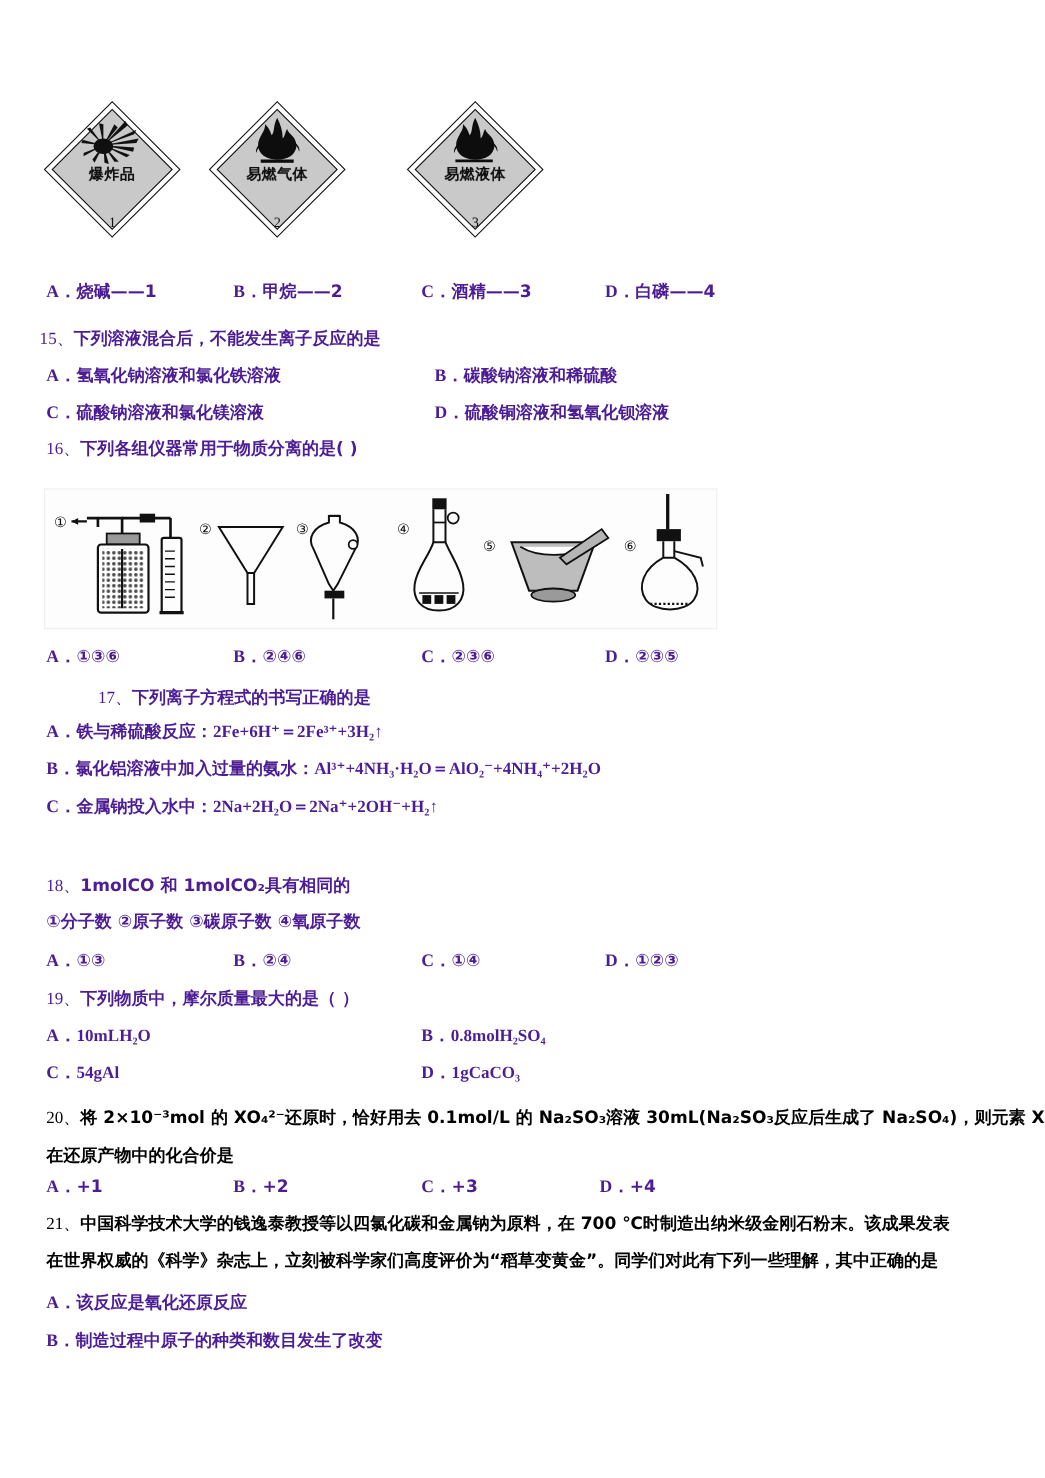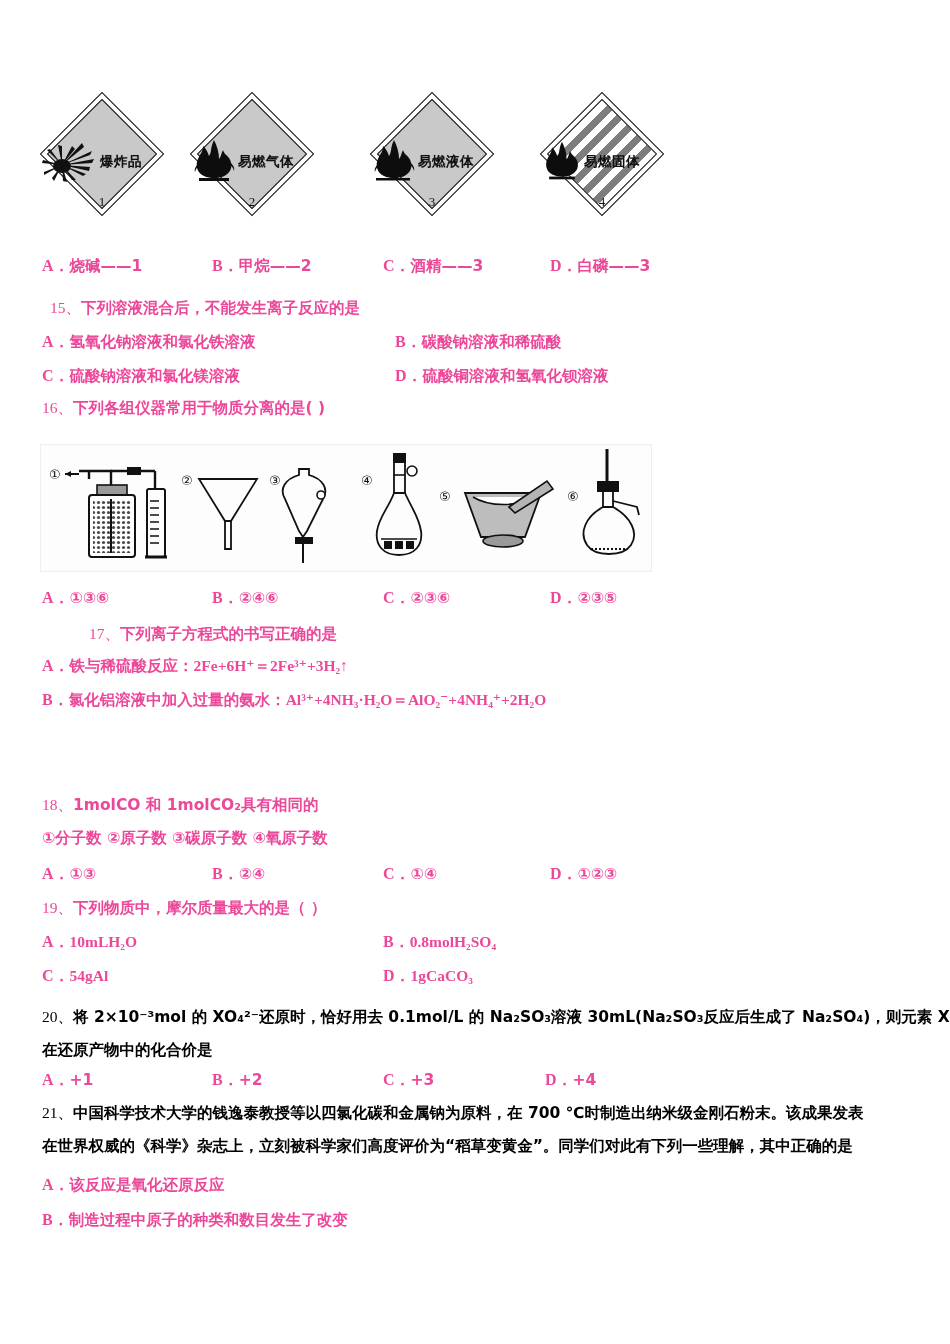--- a/index.html
+++ b/index.html
@@ -56,21 +56,21 @@
     background:
       repeating-linear-gradient(90deg,
         #ffffff 0px, #ffffff 7px,
         #7d7d7d 7px, #7d7d7d 14px);
   }
   .hz-content {
     position: absolute;
     left: 0; top: 0;
     width: 124px; height: 124px;
     display: flex;
-    flex-direction: row;
+    flex-direction: column;
     align-items: center;
     justify-content: flex-start;
     padding-top: 12px;
   }
   .hz-glyph {
     height: 46px;
     display: flex;
     align-items: flex-end;
     justify-content: center;
   }
@@ -94,21 +94,21 @@
     font-size: 13px;
     color: #111;
   }
 
   
   .line {
     position: absolute;
     font-size: 16.5px;
     line-height: 1;
     white-space: nowrap;
-    color: #ec4899;
+    color: #4c1d95;
   }
   .qtext {
     font-family: "DejaVu Sans", "Liberation Sans", sans-serif;
     font-size: 15.5px;
     font-weight: 600;
   }
   .opt {
     font-family: "DejaVu Sans", "Liberation Sans", sans-serif;
     font-size: 15.5px;
     font-weight: 600;
@@ -221,54 +221,36 @@
               <path d="M39 23 C43 25 45 29 44 32 C43 28 41 26 38 25 Z"></path>
             </g>
             <rect x="6" y="39" width="34" height="2.5" fill="#0d0d0d"></rect>
           </svg>
         </div>
         <div class="hz-label">易燃液体</div>
       </div>
       <div class="hz-num">3</div>
     </div>
 
-    <div class="hazard" style="left:500px; top:0px;">
-      <div class="hz-outer"></div>
-      <div class="hz-inner striped"></div>
-      <div class="hz-content">
-        <div class="hz-glyph">
-          <svg width="44" height="44" viewBox="0 0 48 44">
-            <g fill="#0d0d0d">
-              <path d="M24 1 C20 9 22 13 19 17 C17 11 15 9 13 7 C13 13 10 15 8 20
-                       C5 26 7 34 14 37 C20 40 30 40 36 36 C42 32 43 25 39 19
-                       C37 16 34 15 33 11 C31 15 31 18 29 20 C29 13 27 7 24 1 Z"></path>
-            </g>
-            <rect x="10" y="39" width="28" height="3" fill="#0d0d0d"></rect>
-          </svg>
-        </div>
-        <div class="hz-label">易燃固体</div>
-      </div>
-      <div class="hz-num">4</div>
-    </div>
   </div>
 
   <div class="line opt" style="left:42px; top:258px;">
     <span class="lbl">A．</span><span>烧碱——1</span>
   </div>
   <div class="line opt" style="left:212px; top:258px;">
     <span class="lbl">B．</span><span>甲烷——2</span>
   </div>
   <div class="line opt" style="left:383px; top:258px;">
     <span class="lbl">C．</span><span>酒精——3</span>
   </div>
   <div class="line opt" style="left:550px; top:258px;">
-    <span class="lbl">D．</span><span>白磷——3</span>
-  </div>
-
-  <div class="line" style="left:50px; top:300px;">
+    <span class="lbl">D．</span><span>白磷——4</span>
+  </div>
+
+  <div class="line" style="left:36px; top:300px;">
     <span class="qnum">15、</span><span class="qtext">下列溶液混合后，不能发生离子反应的是</span>
   </div>
   <div class="line opt" style="left:42px; top:334px;">
     <span class="lbl">A．</span><span>氢氧化钠溶液和氯化铁溶液</span>
   </div>
   <div class="line opt" style="left:395px; top:334px;text-align:right;">
     <span class="lbl">B．</span><span>碳酸钠溶液和稀硫酸</span>
   </div>
   <div class="line opt" style="left:42px; top:368px;">
     <span class="lbl">C．</span><span>硫酸钠溶液和氯化镁溶液</span>
@@ -363,20 +345,23 @@
 
   <div class="line" style="left:42px; top:626px;margin-left:47px;">
     <span class="qnum">17、</span><span class="qtext">下列离子方程式的书写正确的是</span>
   </div>
   <div class="line opt" style="left:42px; top:658px;">
     <span class="lbl">A．</span><span>铁与稀硫酸反应：</span><span class="formula">2Fe+6H⁺＝2Fe³⁺+3H₂↑</span>
   </div>
   <div class="line opt" style="left:42px; top:692px;">
     <span class="lbl">B．</span><span>氯化铝溶液中加入过量的氨水：</span><span class="formula">Al³⁺+4NH₃·H₂O＝AlO₂⁻+4NH₄⁺+2H₂O</span>
   </div>
+  <div class="line opt" style="left:42px; top:726px;">
+    <span class="lbl">C．</span><span>金属钠投入水中：</span><span class="formula">2Na+2H₂O＝2Na⁺+2OH⁻+H₂↑</span>
+  </div>
 
   <div class="line" style="left:42px; top:797px;">
     <span class="qnum">18、</span><span class="qtext">1molCO 和 1molCO₂具有相同的</span>
   </div>
   <div class="line qtext" style="left:42px; top:831px;">①分子数  ②原子数  ③碳原子数  ④氧原子数</div>
   <div class="line opt" style="left:42px; top:866px;">
     <span class="lbl">A．</span><span>①③</span>
   </div>
   <div class="line opt" style="left:212px; top:866px;">
     <span class="lbl">B．</span><span>②④</span>

